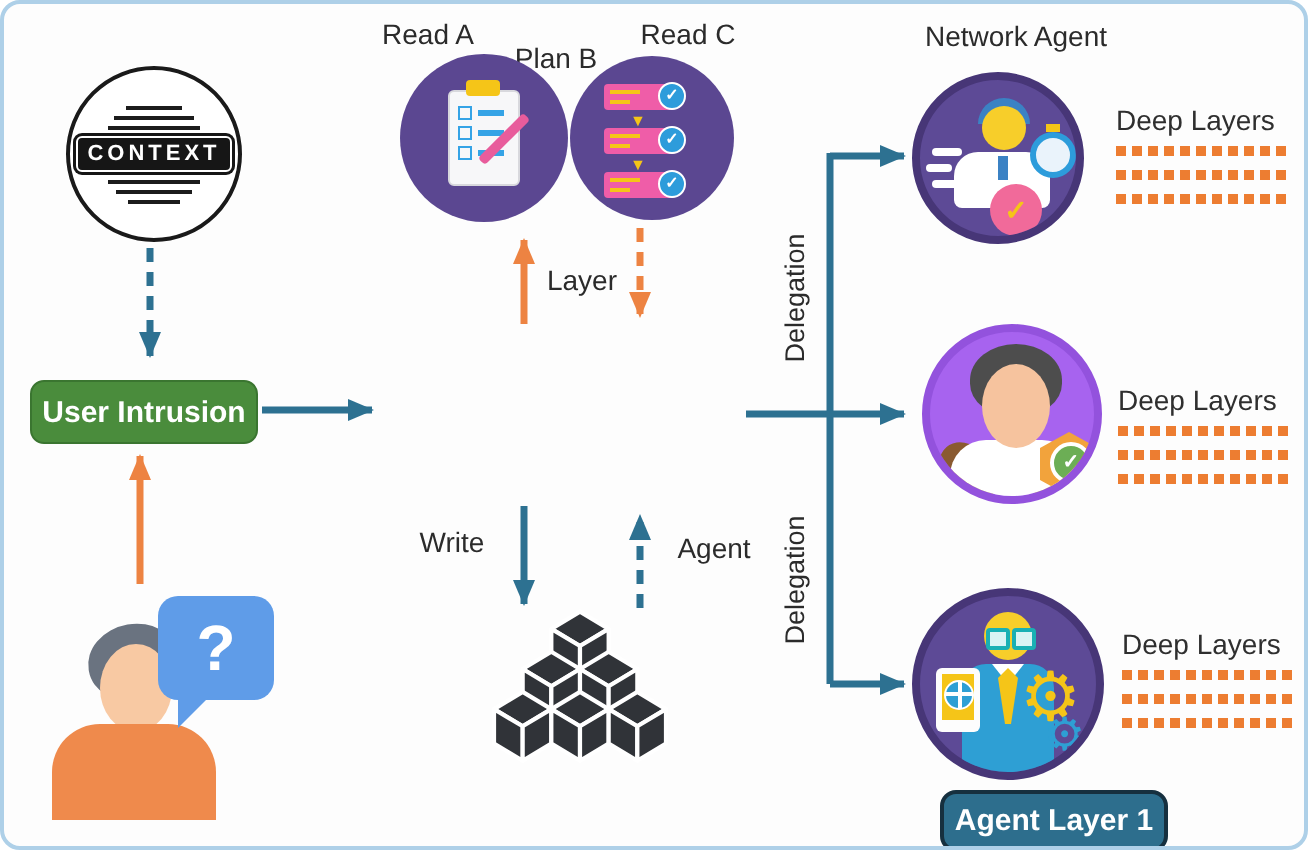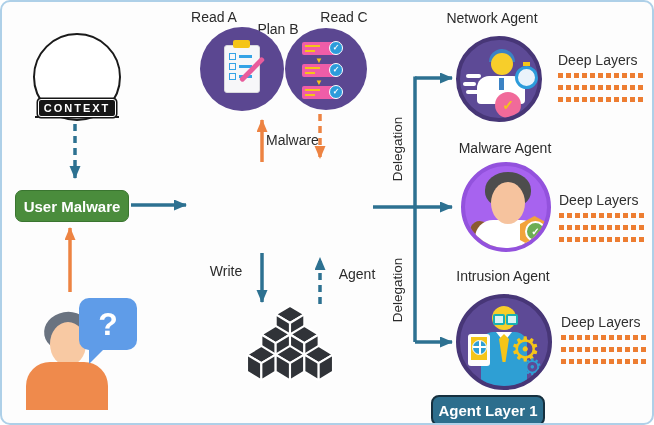--- a/index.html
+++ b/index.html
@@ -9,21 +9,21 @@
     font-family:"Liberation Sans",sans-serif;color:#2b2b2b;
   }
   .abs{position:absolute;}
   .lbl{position:absolute;font-size:14px;color:#2b2b2b;text-align:center;white-space:nowrap;}
 
   
   #edges{position:absolute;left:0;top:0;width:654px;height:425px;z-index:3;pointer-events:none;}
 
   
   .ctx-circle{left:31px;top:31px;width:84px;height:84px;border:2.5px solid #1a1a1a;border-radius:50%;
-    background:#fff;display:flex;flex-direction:row;align-items:flex-end;justify-content:center;z-index:2;}
+    background:#fff;display:flex;flex-direction:column;align-items:center;justify-content:center;z-index:2;}
   .ctx-line{height:2px;background:#1c1c1c;margin:1.5px 0;}
   .ctx-box{background:#161616;color:#fff;font-weight:bold;font-size:11px;letter-spacing:2px;
     padding:2px 5px;border:1.5px solid #fff;box-shadow:0 0 0 1.5px #161616;border-radius:3px;margin:2px 0;}
 
   
   .uq-badge{left:13px;top:188px;width:112px;height:30px;background:#4a8c3c;border:1.5px solid #3a7530;
     border-radius:7px;color:#fff;font-weight:bold;font-size:15px;display:flex;align-items:center;justify-content:center;z-index:2;}
 
   
   .person{left:18px;top:308px;width:96px;height:100px;z-index:2;}
@@ -110,41 +110,41 @@
   .dl-label{position:absolute;font-size:14px;color:#2f2f2f;white-space:nowrap;}
   .dl-rows{position:absolute;width:88px;}
   .dl-row{height:5px;margin-bottom:7px;
     background:repeating-linear-gradient(to right,#ed7d31 0 5px,transparent 5px 8px);}
 
   
   .delegation{position:absolute;width:80px;height:16px;font-size:13.5px;color:#2b2b2b;text-align:center;
     transform:rotate(-90deg);transform-origin:center;z-index:2;}
 
   
-  .al-badge{left:429px;top:393px;width:110px;height:27px;background:#2d6e8d;border:2px solid #16303f;
+  .al-badge{left:468px;top:393px;width:110px;height:27px;background:#2d6e8d;border:2px solid #16303f;
     border-radius:8px;color:#fff;font-weight:bold;font-size:15px;display:flex;align-items:center;justify-content:center;
     box-sizing:content-box;z-index:2;}
 </style>
 </head>
 <body>
 
 <div id="canvas">
 
   <div class="abs ctx-circle">
     <div class="ctx-line" style="width:28px"></div>
     <div class="ctx-line" style="width:40px"></div>
     <div class="ctx-line" style="width:46px"></div>
     <div class="ctx-box">CONTEXT</div>
     <div class="ctx-line" style="width:46px"></div>
     <div class="ctx-line" style="width:38px"></div>
     <div class="ctx-line" style="width:26px"></div>
   </div>
 
   <div class="abs uq-badge">
-    <span>User Malware</span>
+    <span>User Intrusion</span>
   </div>
 
   <div class="abs person">
     <div class="user-hair"></div>
     <div class="user-face"></div>
     <div class="user-body"></div>
   </div>
   <div class="abs bubble">
     <span>?</span>
   </div>
@@ -178,21 +178,21 @@
     <span class="pc-arrow" style="top:29px">▼</span>
     <div class="planc-row" style="top:36px">
       <span class="pc-check">✓</span>
     </div>
     <span class="pc-arrow" style="top:51px">▼</span>
     <div class="planc-row" style="top:58px">
       <span class="pc-check">✓</span>
     </div>
   </div>
 
-  <div class="lbl" style="left:264px;top:130px;width:50px">Malware</div>
+  <div class="lbl" style="left:264px;top:130px;width:50px">Layer</div>
 
 
   <div class="lbl" style="left:201px;top:261px;width:46px">Write</div>
   <div class="lbl" style="left:333px;top:264px;width:44px">Agent</div>
 
   <svg id="cubes" class="abs" width="96" height="86" viewBox="0 0 100 90">
     <defs>
       <g id="cube" stroke="#fff" stroke-width="2.2" stroke-linejoin="round" fill="#303338">
         <polygon points="0,0 15,9 0,18 -15,9"></polygon>
         <polygon points="-15,9 0,18 0,36 -15,27"></polygon>
@@ -203,23 +203,21 @@
     <use href="#cube" x="35" y="25"></use>
     <use href="#cube" x="65" y="25"></use>
     <use href="#cube" x="20" y="46"></use>
     <use href="#cube" x="50" y="46"></use>
     <use href="#cube" x="80" y="46"></use>
   </svg>
 
   <div class="delegation" style="left:356px;top:139px">Delegation</div>
   <div class="delegation" style="left:356px;top:280px">Delegation</div>
 
-  <div class="lbl" style="left:430px;top:8px;width:120px">Network Agent</div>
-  <div class="lbl" style="left:443px;top:138px;width:120px">Malware Agent</div>
-  <div class="lbl" style="left:441px;top:266px;width:120px">Intrusion Agent</div>
+  <div class="lbl" style="left:446px;top:8px;width:120px">Network Agent</div>
 
   <div class="agent-circle" id="net-circle">
     <div class="na-line" style="left:6px;top:34px;width:15px"></div>
     <div class="na-line" style="left:3px;top:42px;width:13px"></div>
     <div class="na-line" style="left:6px;top:50px;width:15px"></div>
     <div class="na-hair"></div>
     <div class="na-head"></div>
     <div class="na-body"></div>
     <div class="na-tie"></div>
     <div class="na-watch"></div>

